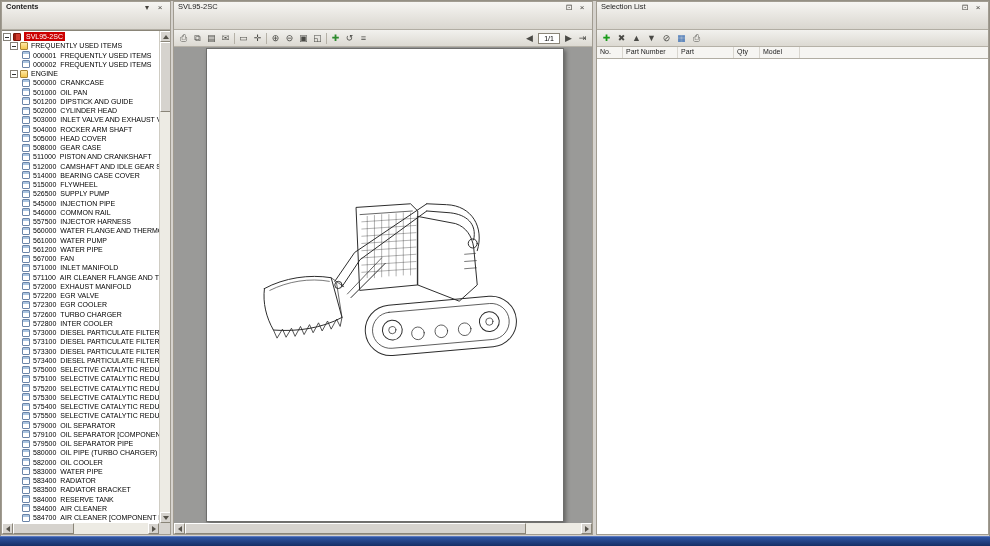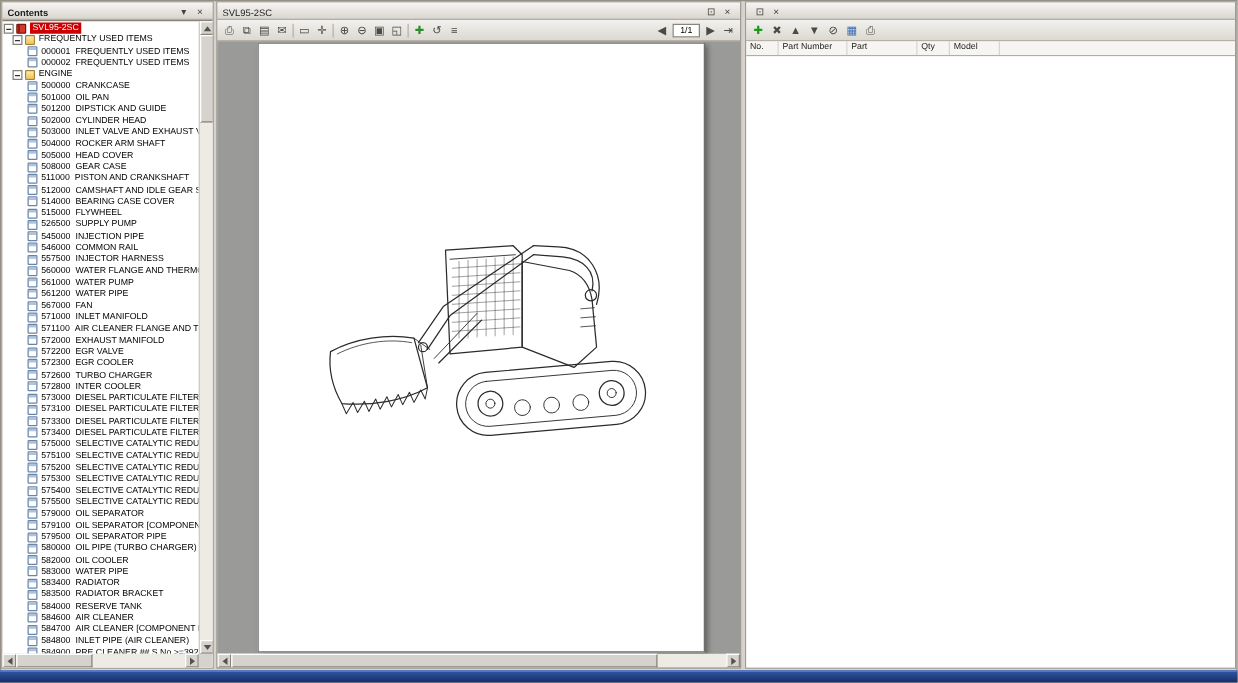--- a/index.html
+++ b/index.html
@@ -9,21 +9,21 @@
     background: #d6d3ce;
     font-family: "Liberation Sans", sans-serif;
     font-size: 8px;
     color: #000;
     overflow: hidden;
     box-shadow: inset 0 0 0 1px #948f84;
   }
 
   
   .panel { position: absolute; top: 1px; bottom: 11px; border: 1px solid #a19c91; background: #d6d3ce; display: flex; flex-direction: column; }
-  .cap { height: 14px; flex: none; display: flex; align-items: flex-end; padding: 0 4px; background: linear-gradient(#f6f5f2, #d9d6cf); border-bottom: 1px solid #b1ada3; font-size: 7.5px; color: #1d1d1d; }
+  .cap { height: 28px; flex: none; display: flex; align-items: flex-start; padding: 0 4px; background: linear-gradient(#f6f5f2, #d9d6cf); border-bottom: 1px solid #b1ada3; font-size: 7.5px; color: #1d1d1d; }
   .cap-title { flex: 1; white-space: nowrap; overflow: hidden; }
   .cap-title.bold { font-weight: bold; }
   .cap-icon { width: 12px; height: 11px; flex: none; display: inline-flex; align-items: center; justify-content: center; font-size: 8px; color: #43413c; margin-left: 1px; cursor: default; }
 
   
   .toolbar { height: 17px; flex: none; display: flex; align-items: center; padding: 0 3px; gap: 1px; background: linear-gradient(#f2f1ee, #dcd9d2); border-bottom: 1px solid #b5b1a7; }
   .tb-icon { width: 13px; height: 13px; flex: none; display: inline-flex; align-items: center; justify-content: center; font-size: 9px; line-height: 1; color: #4a4a46; cursor: default; }
   .tb-icon.toolbar-separator { width: 3px; height: 11px; position: relative; }
   .tb-icon.toolbar-separator::after { content: ""; position: absolute; left: 1px; top: 0; bottom: 0; width: 1px; background: #b5b1a7; }
   .page-box { min-width: 22px; height: 11px; background: #fff; border: 1px solid #8a8578; font-size: 7px; display: inline-flex; align-items: center; justify-content: center; padding: 0 2px; margin: 0 1px; }
@@ -479,20 +479,21 @@
       <div class="track">
           <div class="sb-thumb" style="left:0;width:86%;"></div>
         </div>
       <div class="sb-btn arr-right"></div>
     </div>
   </div>
 </div>
 
 <div class="panel" id="selection-panel">
   <div class="cap">
+    <span class="cap-title">Selection List</span>
     <span style="display:flex;">
         <span class="cap-icon pin-icon">⊡</span>
         <span class="cap-icon close-icon">×</span>
       </span>
   </div>
   <div class="toolbar">
     <span style="display:flex;align-items:center;gap:2px;">
         <span class="tb-icon add-icon" style="color: rgb(26, 156, 26);">✚</span>
         <span class="tb-icon remove-icon">✖</span>
         <span class="tb-icon move-up-icon">▲</span>

